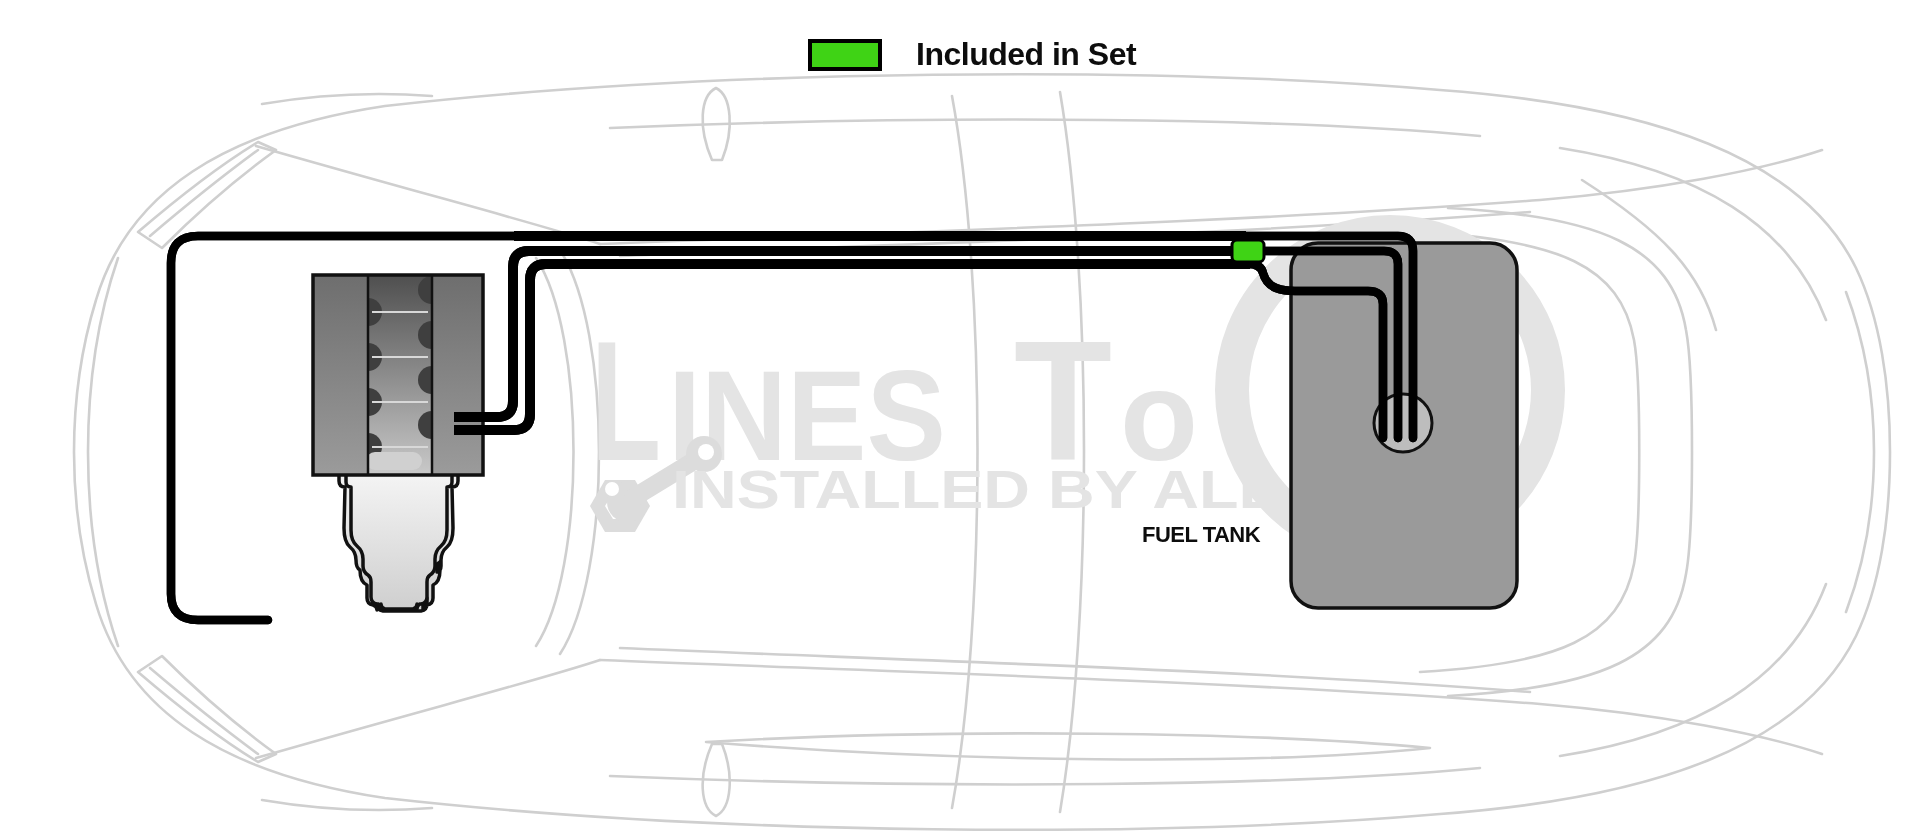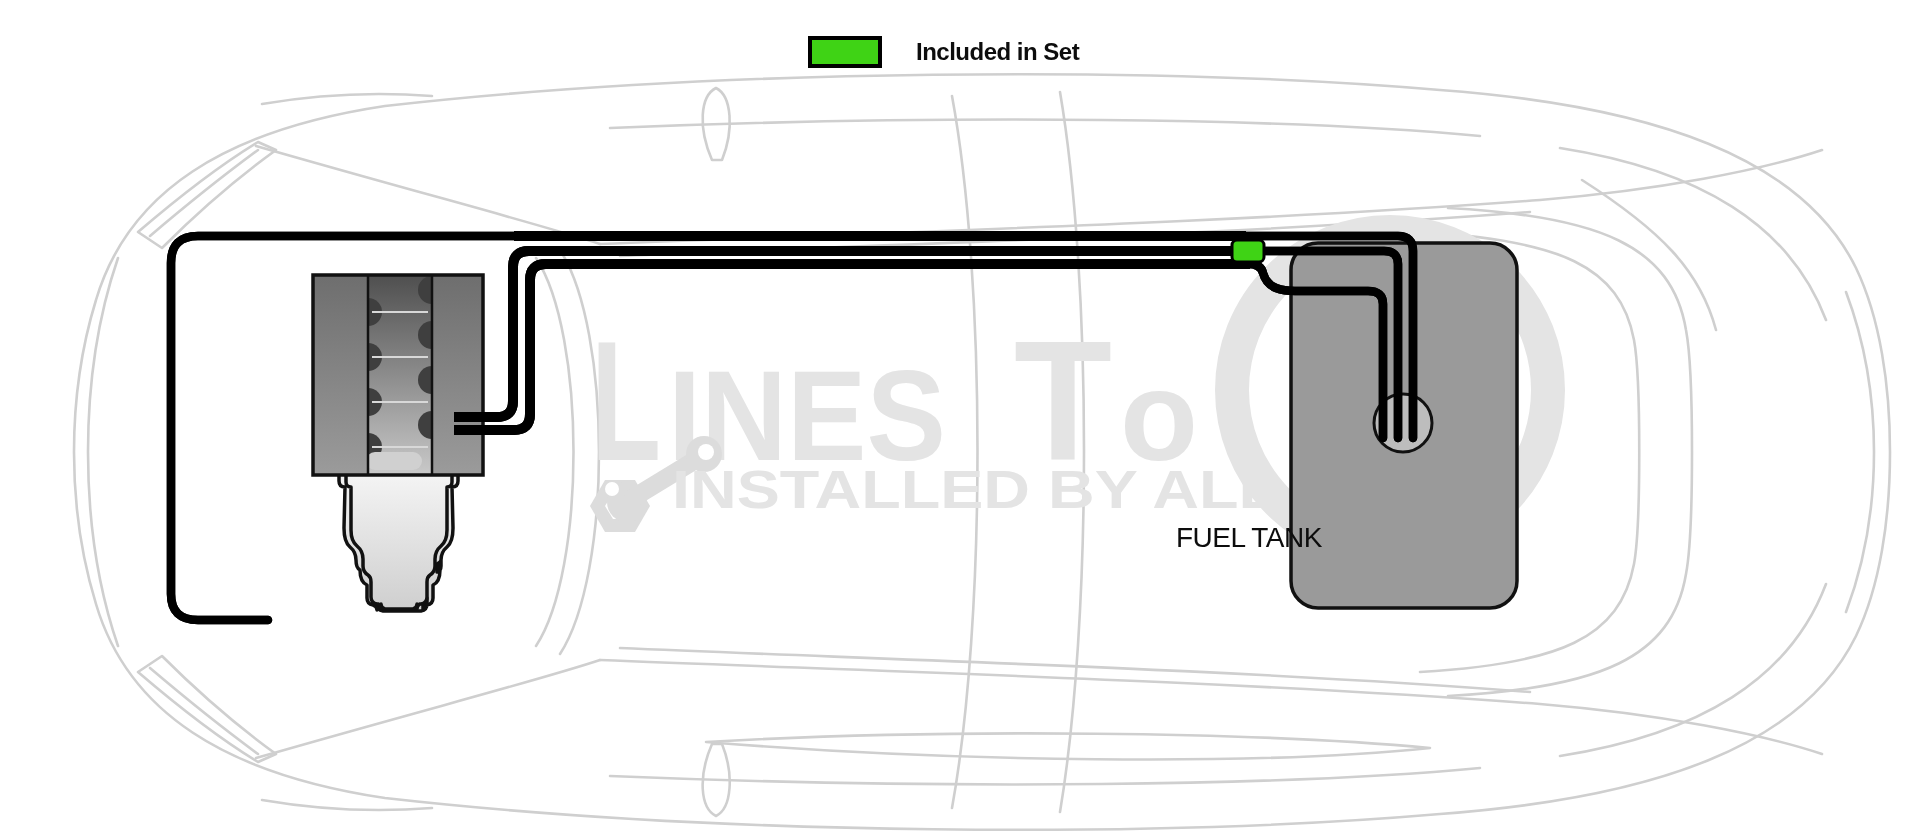--- a/index.html
+++ b/index.html
@@ -24,22 +24,22 @@
   
   .case-g{fill:none;stroke:#000;stroke-width:10;stroke-linecap:butt;}
   .core-g{fill:none;stroke:var(--included,#3fd315);stroke-width:5.5;stroke-linecap:butt;}
   .case-d{fill:none;stroke:#000;stroke-width:8.5;stroke-linecap:round;}
   .core-d{fill:none;stroke:var(--line-dark,#646464);stroke-width:4.2;stroke-linecap:round;}
   .connector{fill:var(--included,#3fd315);stroke:#000;stroke-width:3;}
 
   
   .legend{position:absolute;left:808px;top:36px;display:flex;align-items:center;}
   .legend-swatch{width:66px;height:24px;background:var(--included,#3fd315);border:4px solid #000;}
-  .legend-label{margin-left:34px;font-size:24px;font-weight:bold;color:#0d0d0d;letter-spacing:-0.5px;}
-  .tank-label{position:absolute;left:1176px;top:522px;font-size:28px;font-weight:normal;color:#0d0d0d;letter-spacing:-0.5px;}
+  .legend-label{margin-left:34px;font-size:32px;font-weight:bold;color:#0d0d0d;letter-spacing:-0.5px;}
+  .tank-label{position:absolute;left:1142px;top:522px;font-size:22px;font-weight:bold;color:#0d0d0d;letter-spacing:-0.5px;}
 </style>
 </head>
 <body>
 
 <div id="stage">
 
 <svg id="diagram-svg" width="1920" height="837" viewBox="0 0 1920 837">
   <defs>
     <linearGradient id="gradCol" x1="0" y1="0" x2="0" y2="1">
       <stop offset="0" stop-color="#6e6e6e"></stop>

